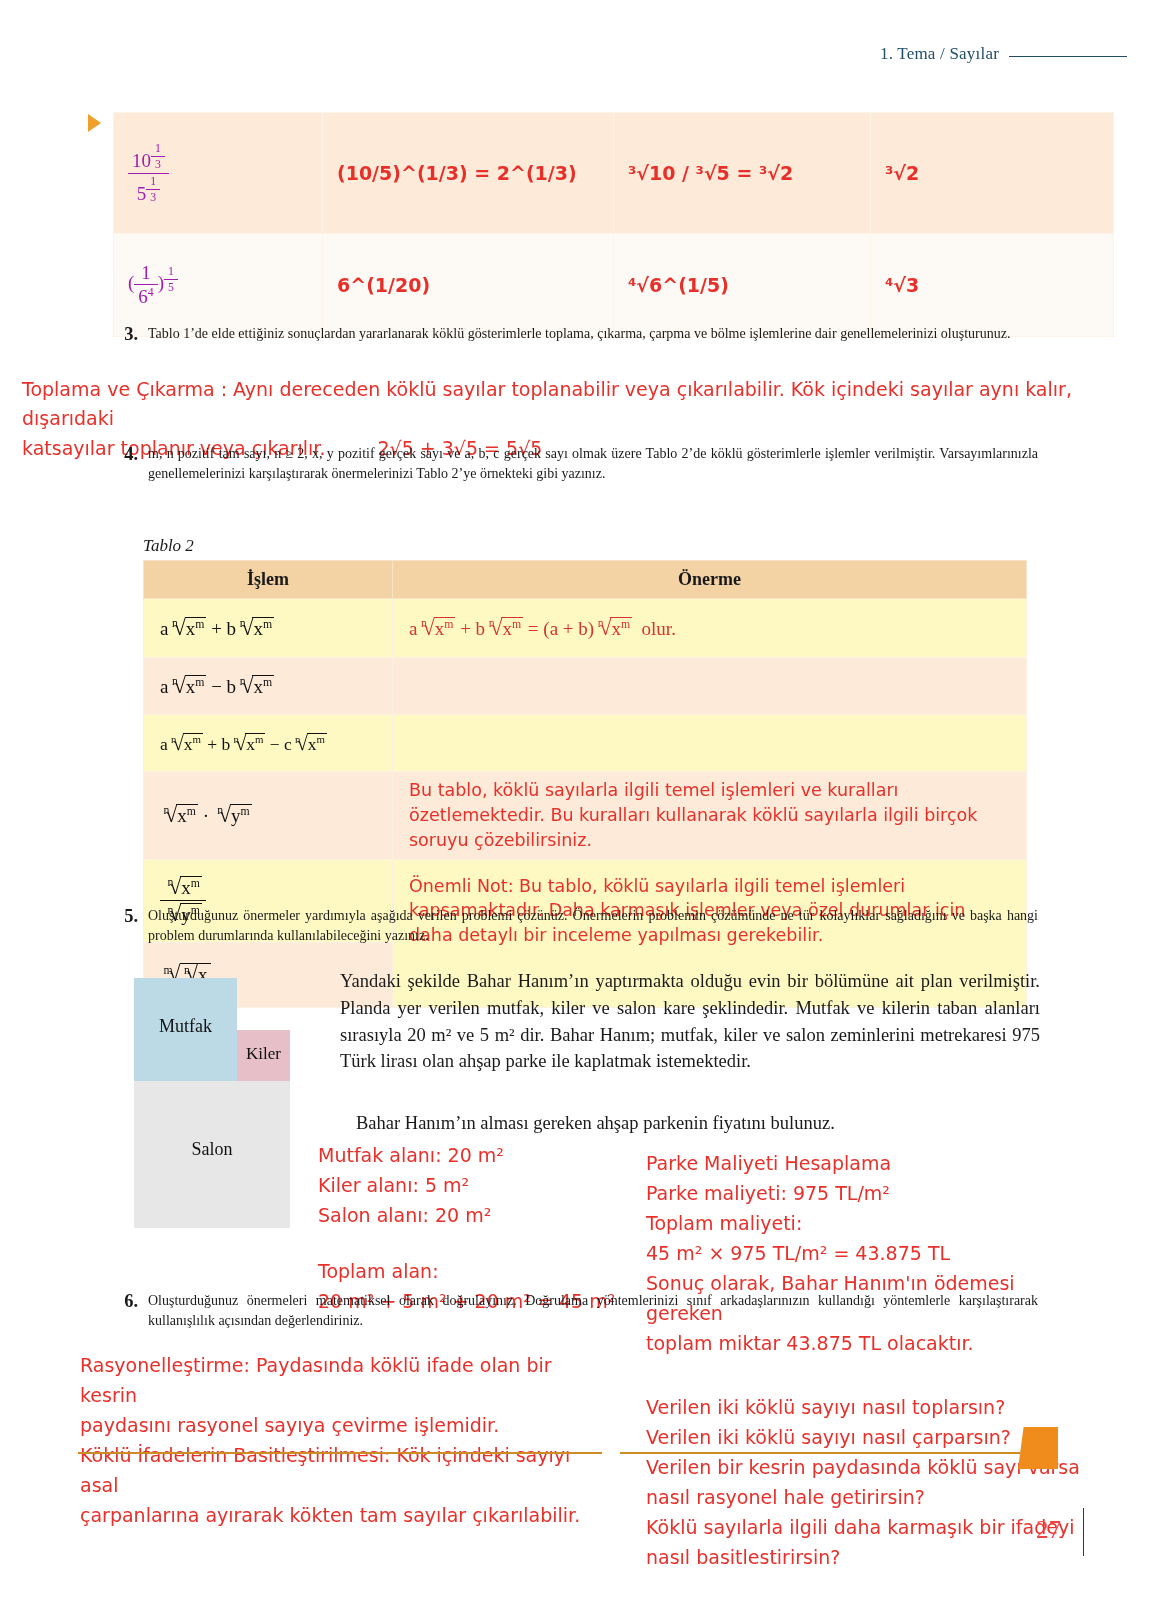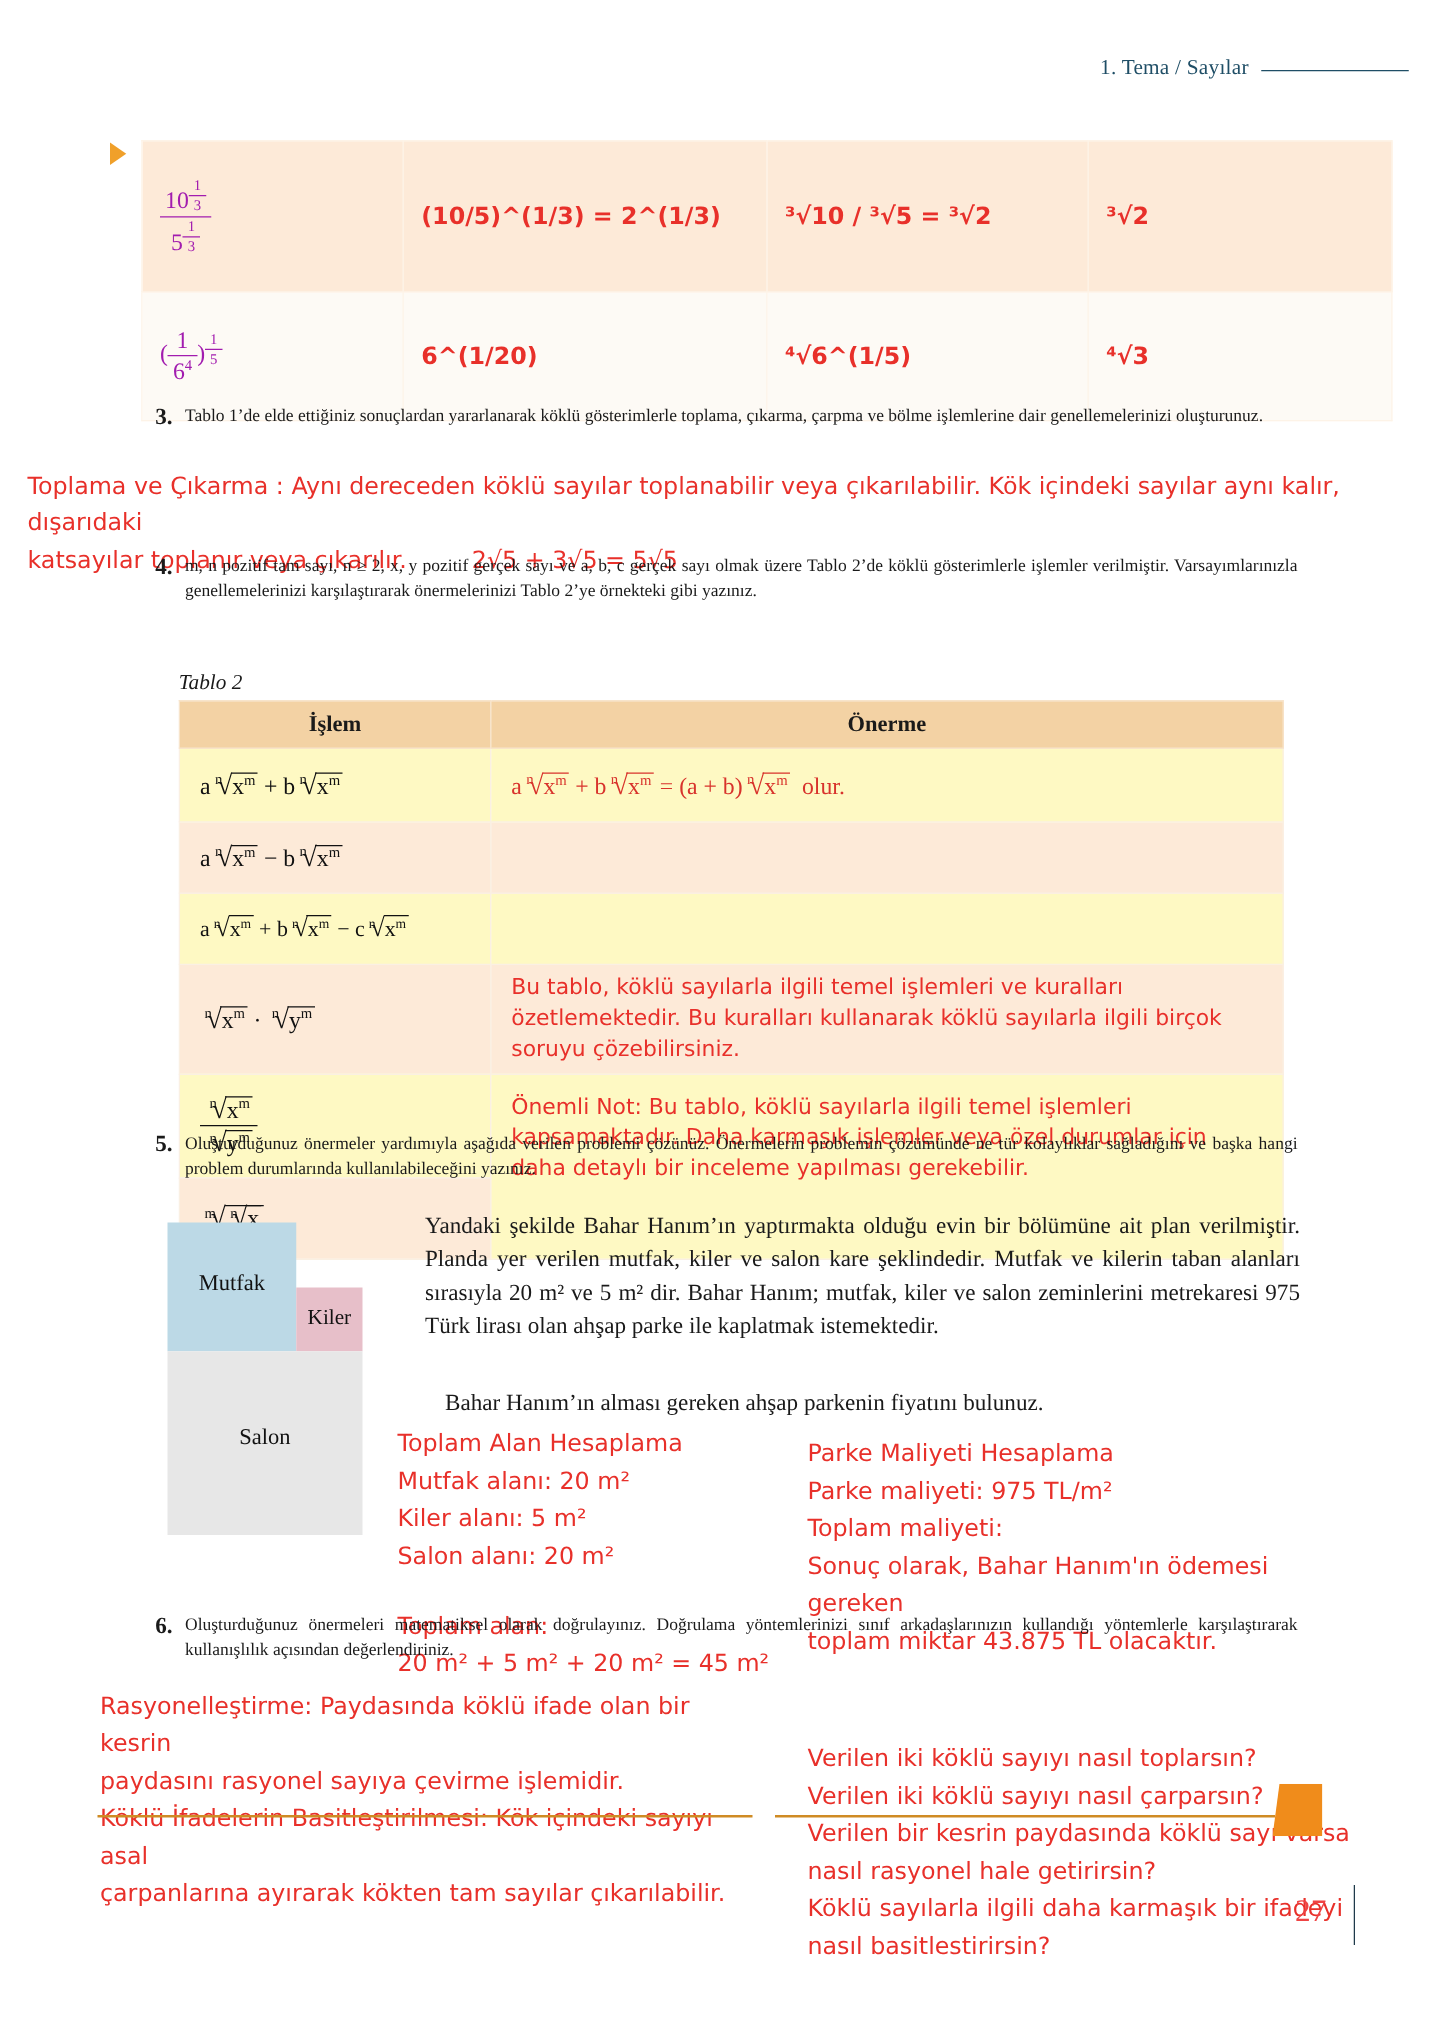--- a/index.html
+++ b/index.html
@@ -386,34 +386,34 @@
   <div class="salon">
     <div class="lab">Salon</div>
   </div>
 </div>
 
 <div style="position:absolute; left:340px; top:968px; width:700px; font-size:18.5px; line-height:1.45; text-align:justify;">Yandaki şekilde Bahar Hanım’ın yaptırmakta olduğu evin bir bölümüne ait plan verilmiştir. Planda yer verilen mutfak, kiler ve salon kare şeklindedir. Mutfak ve kilerin taban alanları sırasıyla 20 m² ve 5 m² dir. Bahar Hanım; mutfak, kiler ve salon zeminlerini metrekaresi 975 Türk lirası olan ahşap parke ile kaplatmak istemektedir.</div>
 <div style="position:absolute; left:340px; top:1110px; width:700px; font-size:18.5px; line-height:1.45; text-indent:16px;">Bahar Hanım’ın alması gereken ahşap parkenin fiyatını bulunuz.</div>
 
 <div class="red-block" style="left:318px; top:1110px; width:300px; font-size:19px; line-height:1.58;">
   <div style="height:30px;"></div>
-  <div>Toplam Alan Hesaplama</div>
   <div>Mutfak alanı: 20 m²</div>
   <div>Kiler alanı: 5 m²</div>
   <div>Salon alanı: 20 m²</div>
   <div style="height:26px;"></div>
   <div>Toplam alan:</div>
   <div>20 m² + 5 m² + 20 m² = 45 m²</div>
 </div>
 
 <div class="red-block" style="left:646px; top:1118px; width:440px; font-size:19px; line-height:1.58;">
   <div style="height:30px;"></div>
   <div>Parke Maliyeti Hesaplama</div>
   <div>Parke maliyeti: 975 TL/m²</div>
   <div>Toplam maliyeti:</div>
+  <div>45 m² × 975 TL/m² = 43.875 TL</div>
   <div>Sonuç olarak, Bahar Hanım'ın ödemesi gereken</div>
   <div>toplam miktar 43.875 TL olacaktır.</div>
 </div>
 
 <div class="item" style="left:108px; top:1291px; width:930px;">
   <div class="num">6.</div>
   <div class="body">Oluşturduğunuz önermeleri matematiksel olarak doğrulayınız. Doğrulama yöntemlerinizi sınıf arkadaşlarınızın kullandığı yöntemlerle karşılaştırarak kullanışlılık açısından değerlendiriniz.</div>
 </div>
 
 <div class="red-block" style="left:80px; top:1350px; width:520px; font-size:19px; line-height:1.58;">

